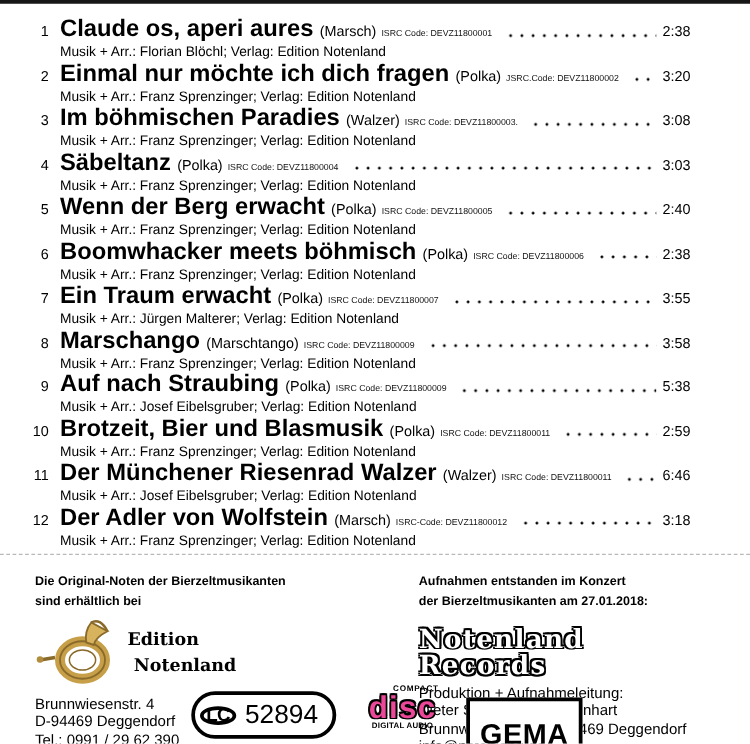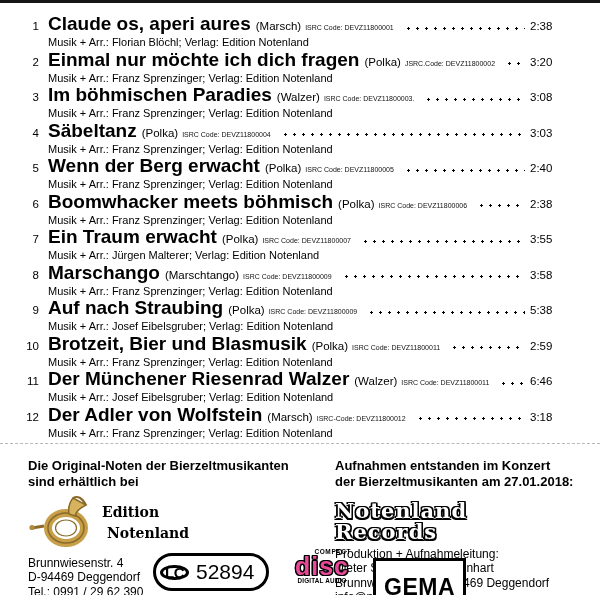--- a/index.html
+++ b/index.html
@@ -20,21 +20,21 @@
     background-image:radial-gradient(circle,#000 1px,transparent 1.3px);
     background-size:9px 3px;background-repeat:repeat-x;background-position:left center;}
   .ttime{flex:none;font-size:11.5px;width:26px;text-align:left;}
   .tcredits{font-size:11px;line-height:12px;margin-left:25px;margin-top:1px;}
   
   .divider{border-top:1px dashed #b9b9b9;margin-top:4px;}
   
   .bottom{display:flex;padding:14px 0 0 28px;}
   .col-left{width:307px;}
   .col-right{width:245px;}
-  .headline{font-weight:bold;font-size:13px;line-height:16.5px;}
+  .headline{font-weight:bold;font-size:10px;line-height:16.5px;}
   .pub-logo-row{display:flex;align-items:center;margin:4px 0 2px 0;}
   .edition-text{font-family:"DejaVu Serif",serif;font-weight:bold;font-size:14px;line-height:21px;margin-left:6px;}
   .edition-line2{margin-left:5px;}
   .address{font-size:12px;line-height:14.5px;margin-top:5px;}
   .records-logo{margin:9px 0 5px 0;font-family:"DejaVu Serif",serif;font-weight:bold;
     font-size:21px;line-height:21px;color:#fff;letter-spacing:1px;
     text-shadow:-1.5px -1.5px 0 #000,1.5px -1.5px 0 #000,-1.5px 1.5px 0 #000,1.5px 1.5px 0 #000,
       -1.5px 0 0 #000,1.5px 0 0 #000,0 -1.5px 0 #000,0 1.5px 0 #000;}
   .records-line2{}
   .production{font-size:12px;line-height:14.5px;margin-top:2px;}

